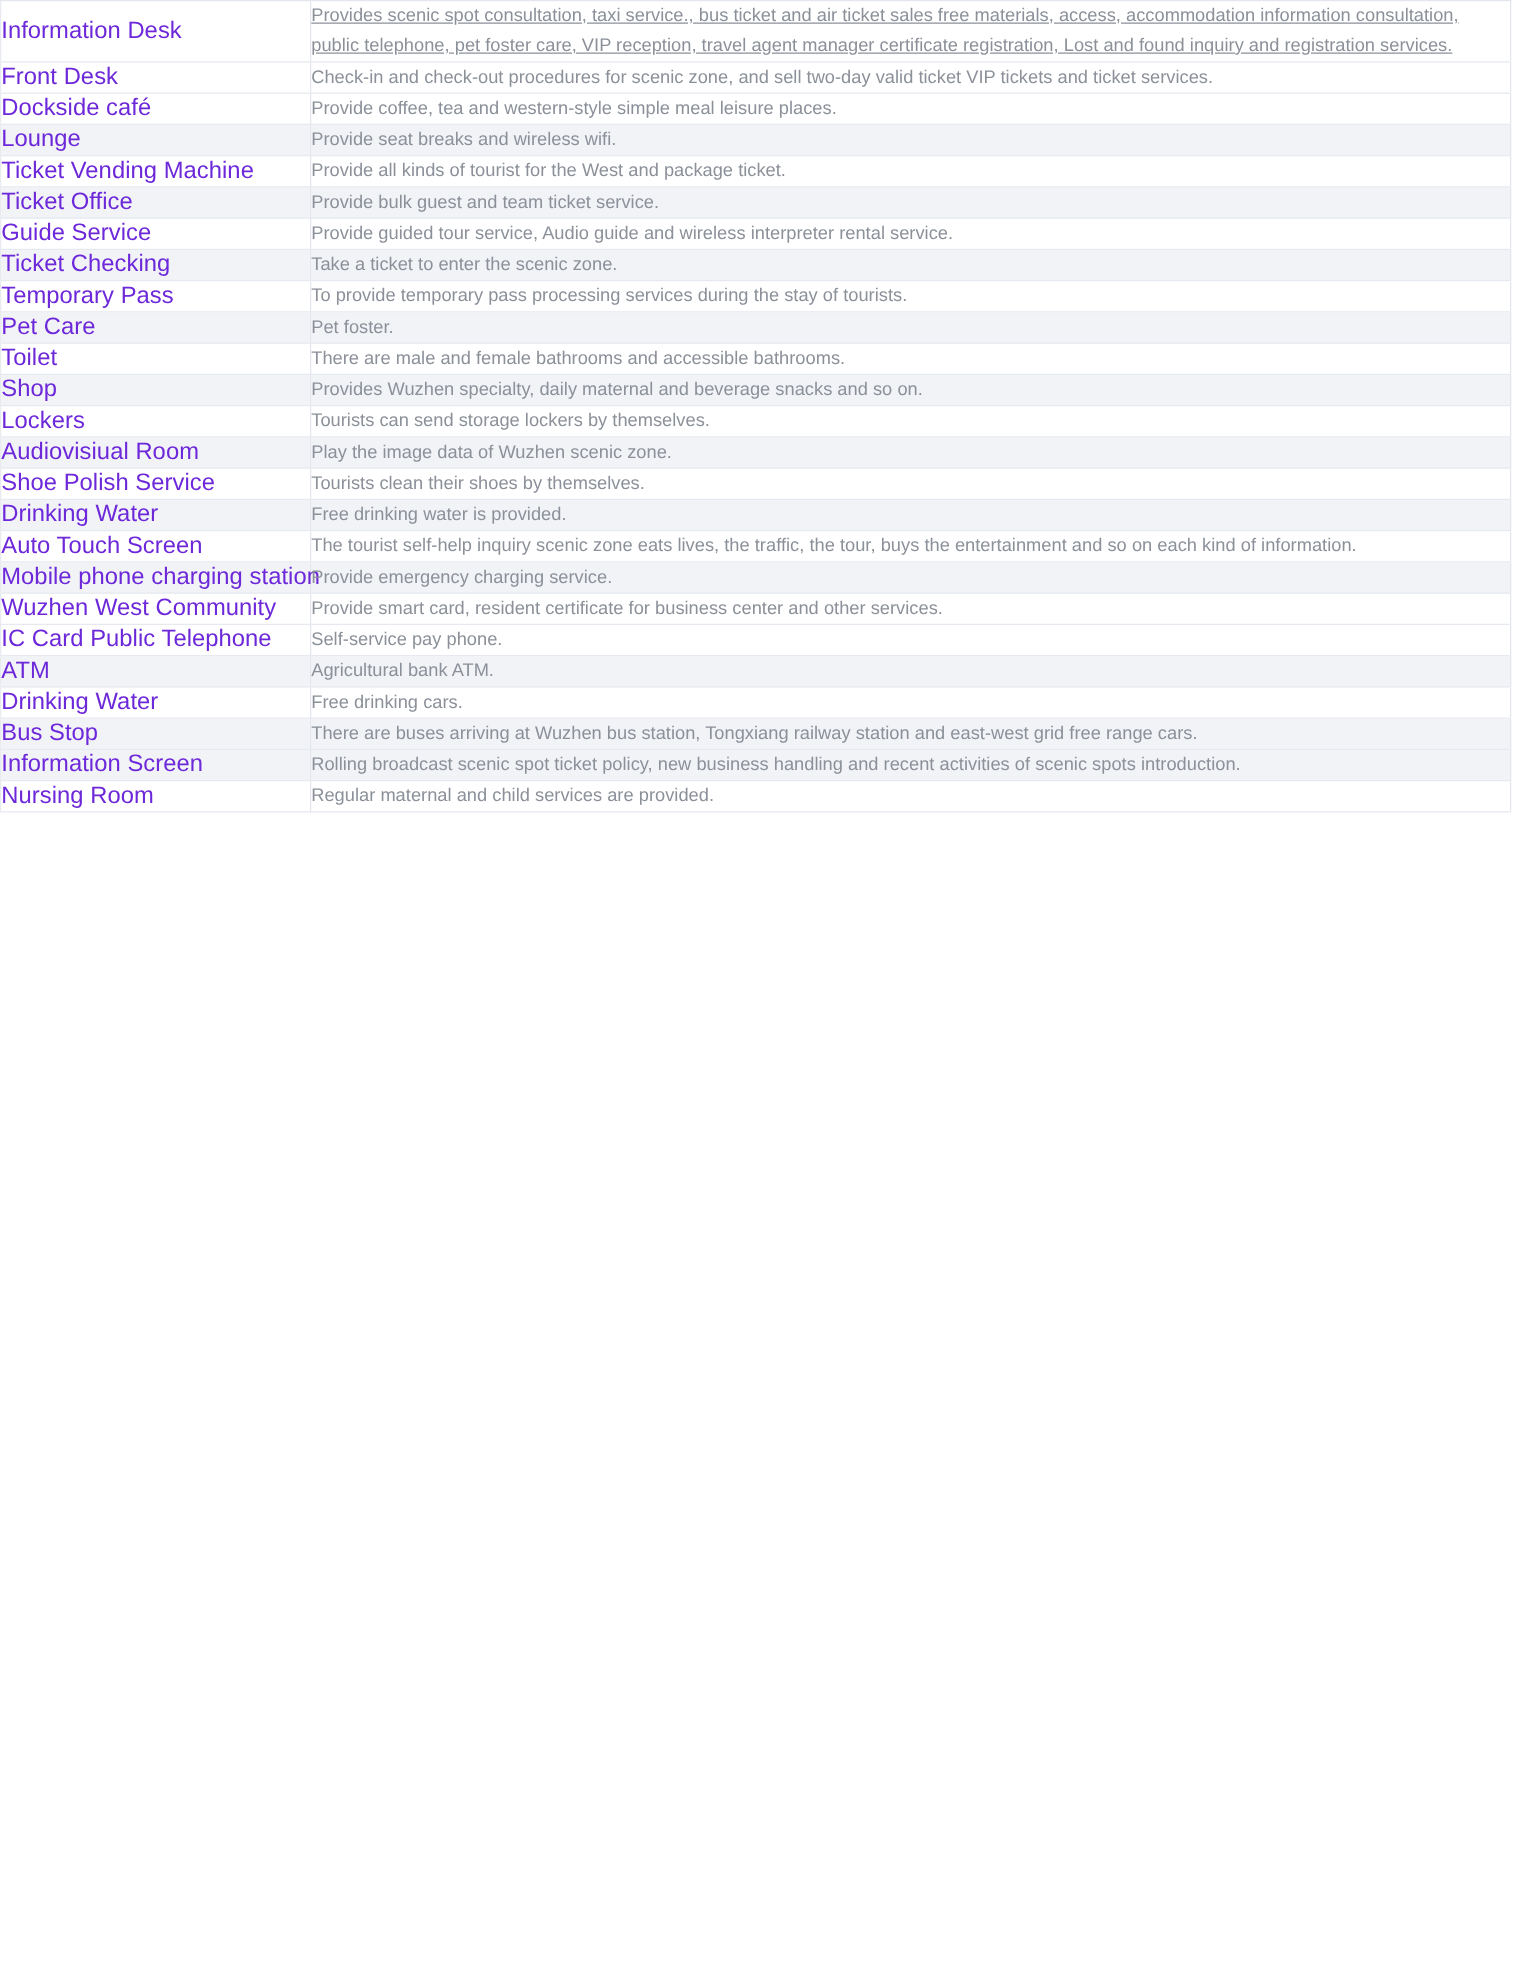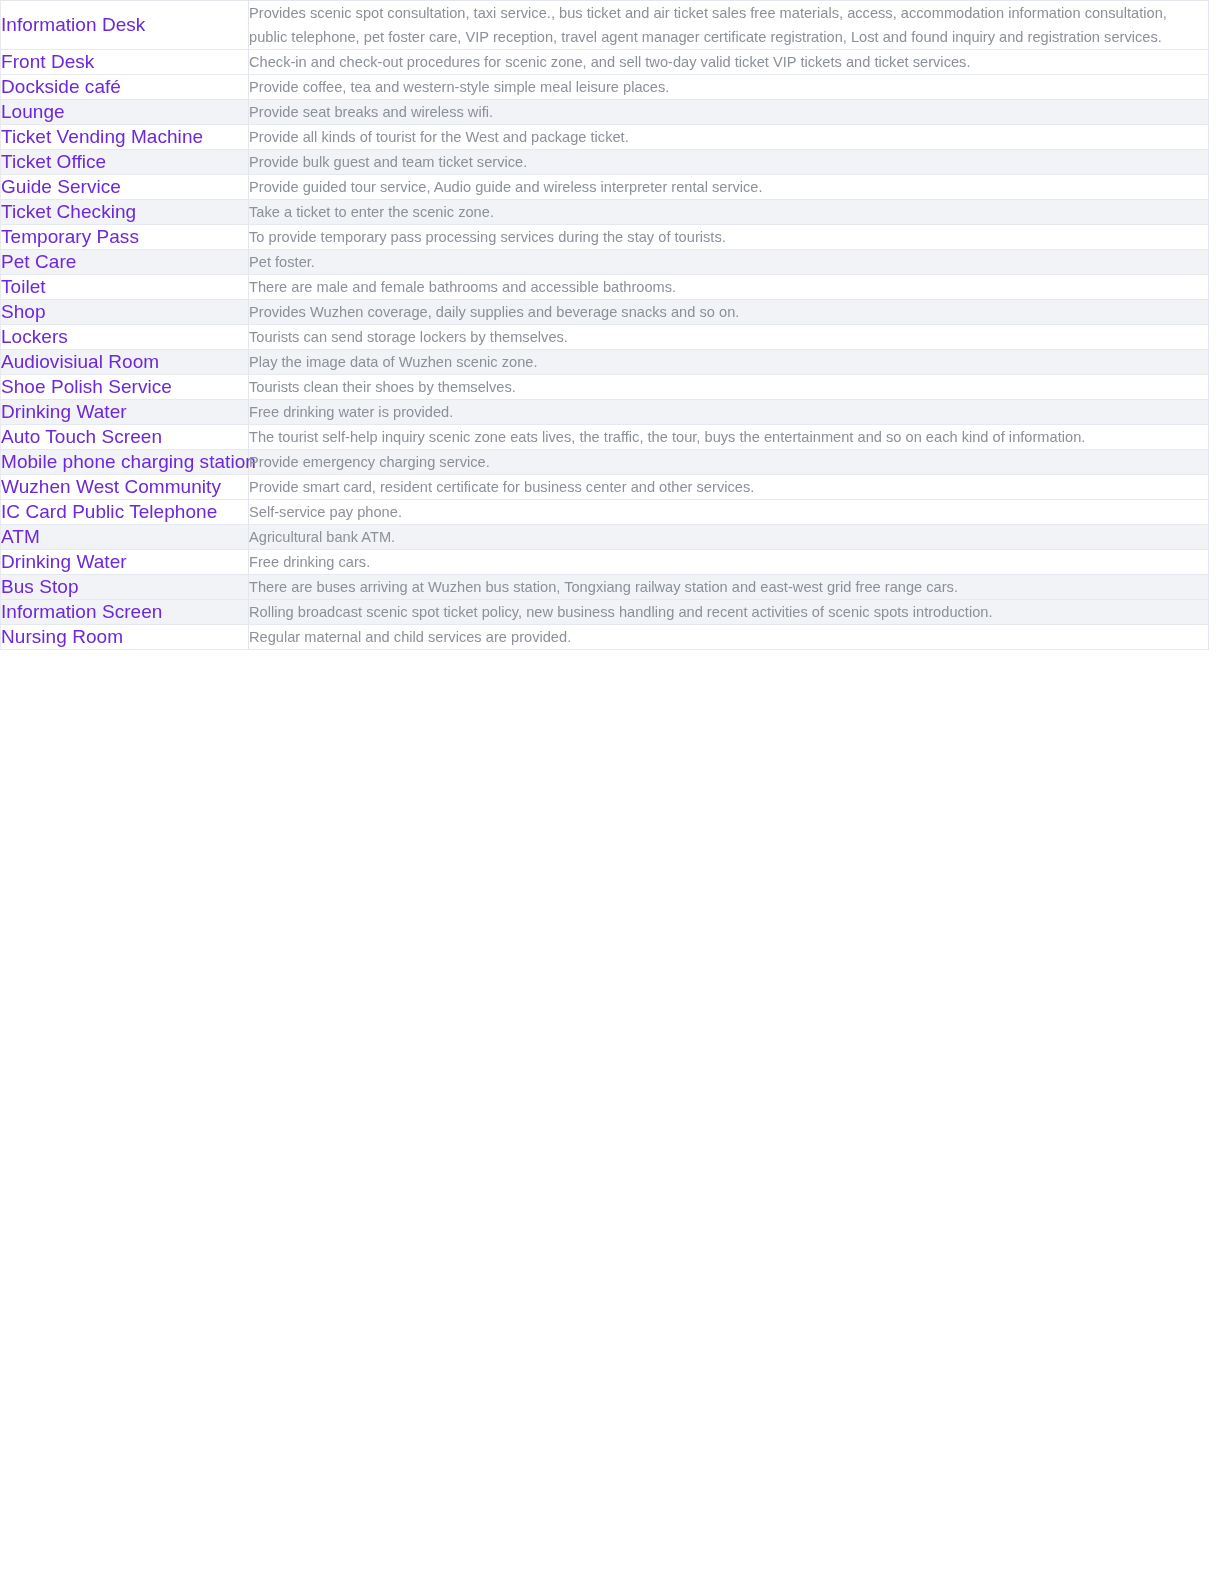--- a/index.html
+++ b/index.html
@@ -56,20 +56,21 @@
     font-size: 14.6px;
     line-height: 24px;
     letter-spacing: 0.02px;
   }
 
   
   tr.row-tall td.cell-desc {
     padding-top: 12px;
     padding-bottom: 10px;
     padding-right: 30px;
+    text-decoration: underline;
   }
   tr.row-tall td.cell-name {
     padding-top: 8px;
   }
 </style>
 </head>
 <body>
 
 <table id="services-table">
   <colgroup>
@@ -116,21 +117,21 @@
       <tr class="alt">
         <td class="cell-name">Pet Care</td>
         <td class="cell-desc">Pet foster.</td>
       </tr>
       <tr>
         <td class="cell-name">Toilet</td>
         <td class="cell-desc">There are male and female bathrooms and accessible bathrooms.</td>
       </tr>
       <tr class="alt">
         <td class="cell-name">Shop</td>
-        <td class="cell-desc">Provides Wuzhen coverage, daily supplies and beverage snacks and so on.</td>
+        <td class="cell-desc">Provides Wuzhen specialty, daily maternal and beverage snacks and so on.</td>
       </tr>
       <tr>
         <td class="cell-name">Lockers</td>
         <td class="cell-desc">Tourists can send storage lockers by themselves.</td>
       </tr>
       <tr class="alt">
         <td class="cell-name">Audiovisiual Room</td>
         <td class="cell-desc">Play the image data of Wuzhen scenic zone.</td>
       </tr>
       <tr>

